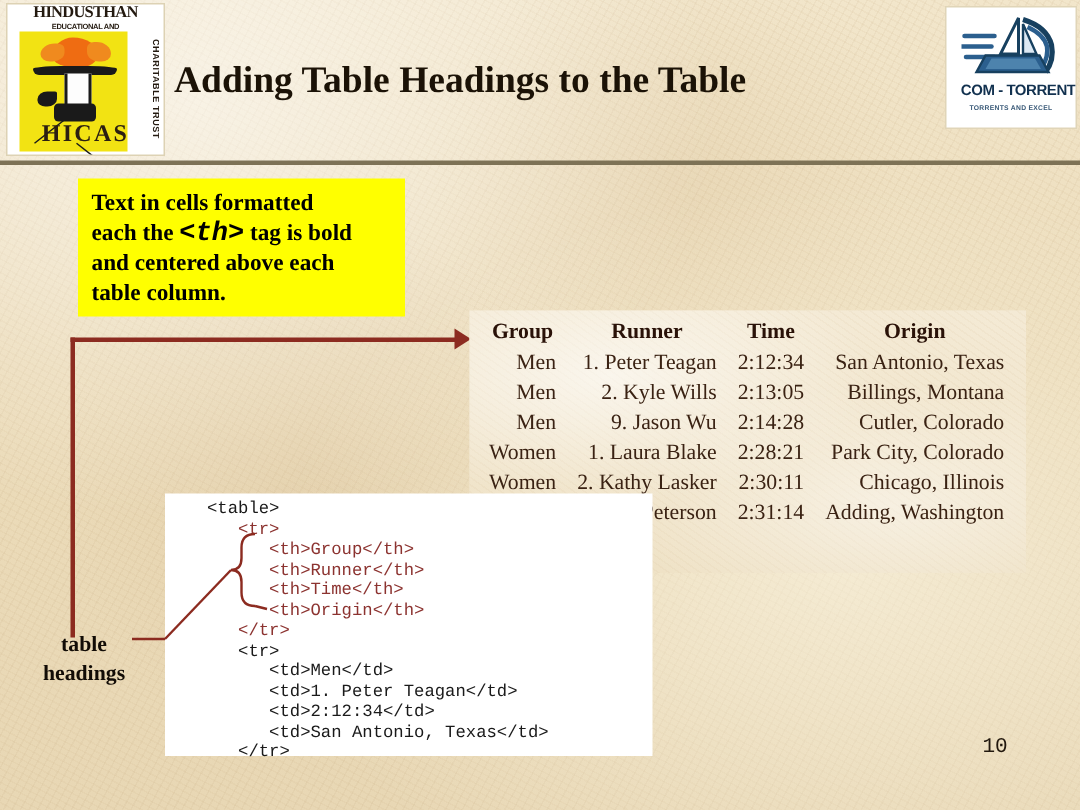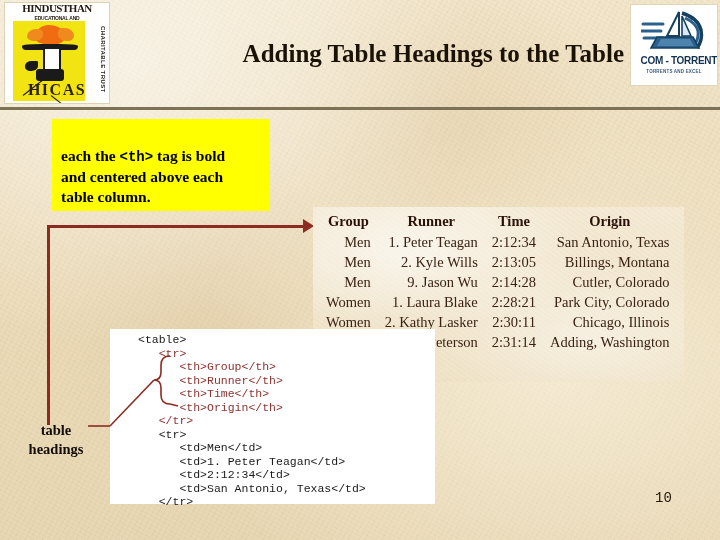--- a/index.html
+++ b/index.html
@@ -185,21 +185,21 @@
     font-size: 4.5px;
     letter-spacing: 0.2px;
     color: #3a5a78;
   }
 
   .slide-title {
     position: absolute;
     left: 116px;
     top: 40px;
     width: 508px;
-    text-align: right;
+    text-align: left;
     font-family: "Liberation Serif", serif;
     font-weight: bold;
     font-size: 25px;
     color: #1b1206;
     white-space: nowrap;
   }
 
   
   .callout {
     position: absolute;
@@ -212,21 +212,22 @@
     box-sizing: border-box;
     font-family: "Liberation Serif", serif;
     font-weight: bold;
     font-size: 15.5px;
     line-height: 19.5px;
     color: #000000;
   }
   .callout code {
     font-family: "Liberation Mono", monospace;
     font-weight: bold;
-    font-size: 14px;
+    font-size: 18px;
+    font-style: italic;
   }
 
   
   .arrow-v {
     position: absolute;
     left: 47px;
     top: 225px;
     width: 3px;
     height: 200px;
     background: #8c2b20;
@@ -373,21 +374,21 @@
       </svg>
     </div>
     <div class="ct-name">COM - TORRENT</div>
     <div class="ct-tag">TORRENTS AND EXCEL</div>
   </div>
 
   <div class="slide-title">Adding Table Headings to the Table</div>
   <div class="divider-line"></div>
 
   <div class="callout">
-    <br>
+    <span>Text in cells formatted</span><br>
     <span>each the </span><code>&lt;th&gt;</code><span> tag is bold</span><br>
     <span>and centered above each</span><br>
     <span>table column.</span>
   </div>
 
   <div class="arrow-v"></div>
   <div class="arrow-h"></div>
   <div class="arrow-head"></div>
 
   <div class="data-table-panel">

